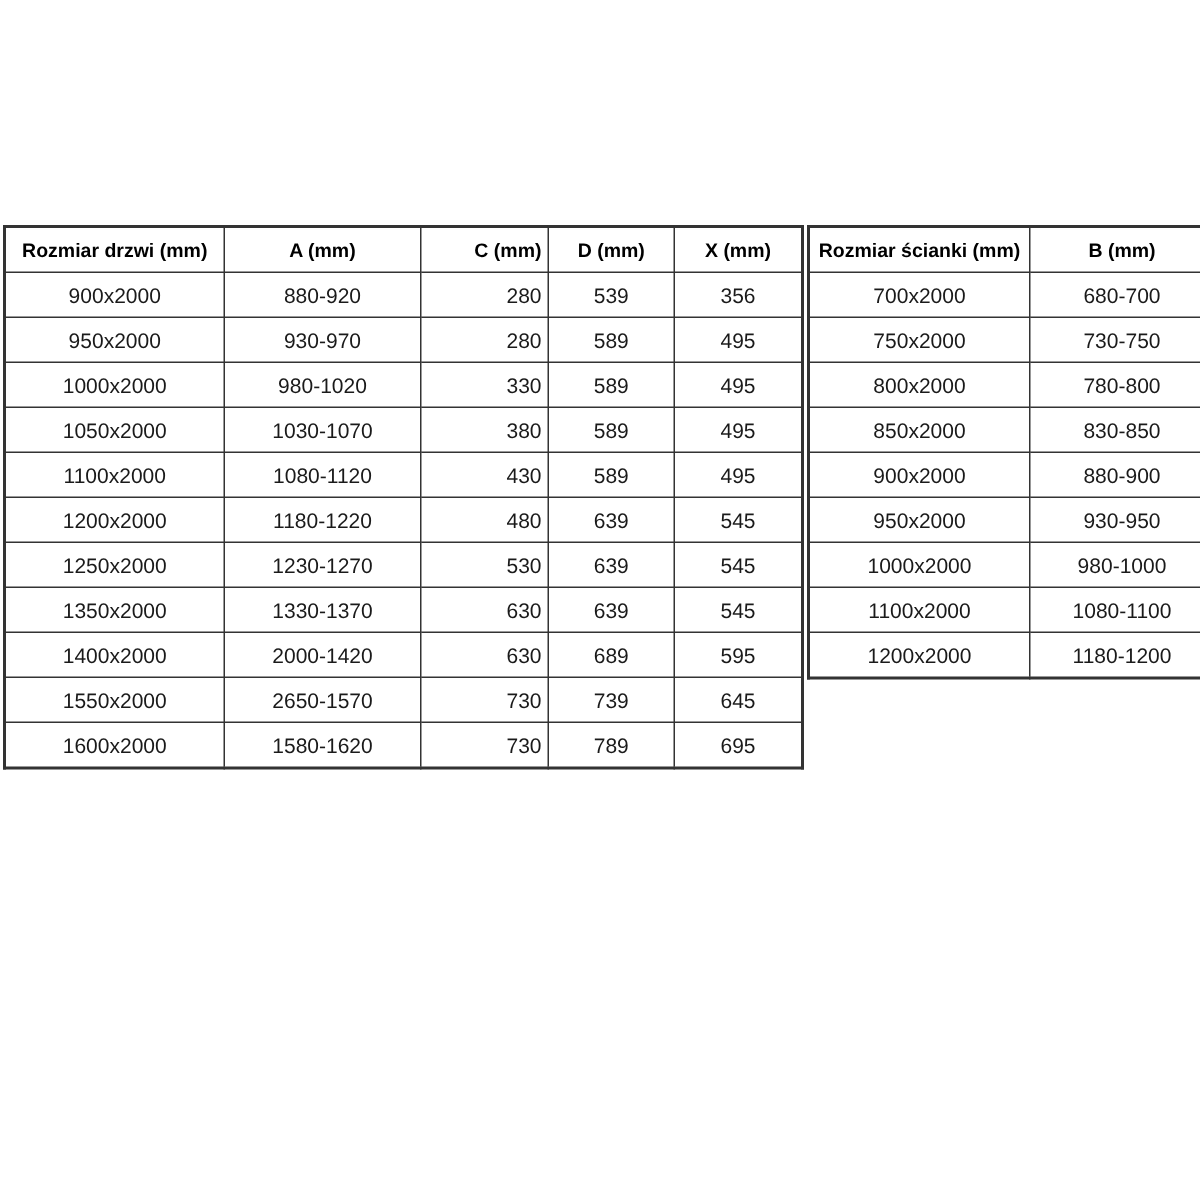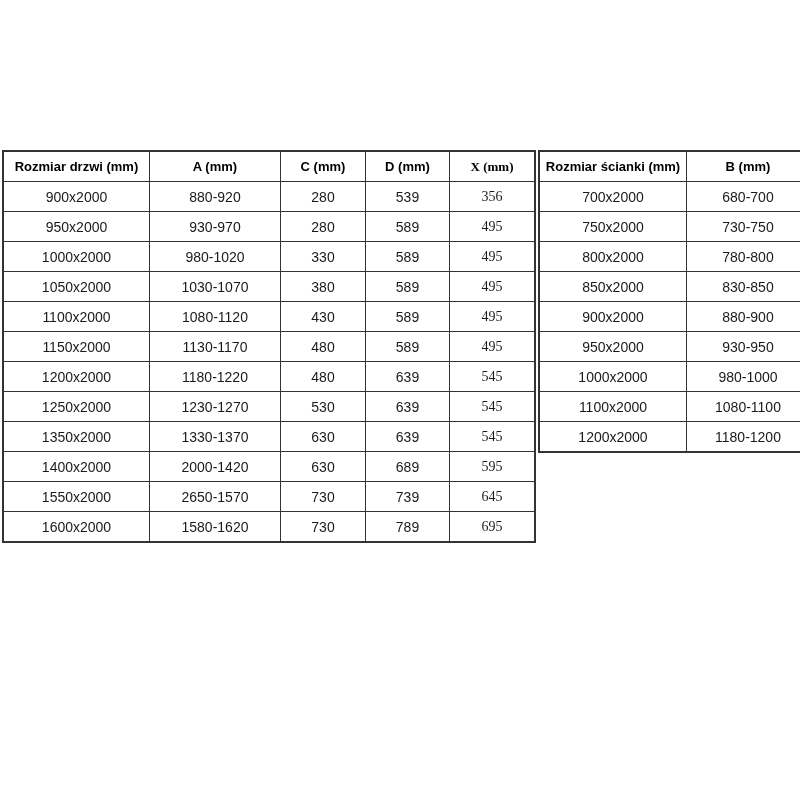--- a/index.html
+++ b/index.html
@@ -41,23 +41,23 @@
   }
   table.spec-table td {
     font-size: 14px;
     font-weight: normal;
     color: #1a1a1a;
   }
   
   #doors-table { left: 2px; top: 150px; width: 486px; }
   #doors-table .c0 { width: 137px; }
   #doors-table .c1 { width: 122px; }
-  #doors-table .c2 { width: 76px; }
+  #doors-table .c2 { width: 76px; text-align: right; }
   #doors-table .c3 { width: 75px; }
-  #doors-table .c4 { width: 76px; font-family: Liberation Serif, serif; }
+  #doors-table .c4 { width: 76px; }
   
   #walls-table { left: 538px; top: 150px; width: 252px; }
   #walls-table .c0 { width: 138px; }
   #walls-table .c1 { width: 114px; }
 </style>
 </head>
 <body>
 
 <div id="canvas">
   <table id="doors-table" class="spec-table">
@@ -100,27 +100,20 @@
           <td class="c4">495</td>
         </tr>
         <tr>
           <td class="c0">1100x2000</td>
           <td class="c1">1080-1120</td>
           <td class="c2">430</td>
           <td class="c3">589</td>
           <td class="c4">495</td>
         </tr>
         <tr>
-          <td class="c0">1150x2000</td>
-          <td class="c1">1130-1170</td>
-          <td class="c2">480</td>
-          <td class="c3">589</td>
-          <td class="c4">495</td>
-        </tr>
-        <tr>
           <td class="c0">1200x2000</td>
           <td class="c1">1180-1220</td>
           <td class="c2">480</td>
           <td class="c3">639</td>
           <td class="c4">545</td>
         </tr>
         <tr>
           <td class="c0">1250x2000</td>
           <td class="c1">1230-1270</td>
           <td class="c2">530</td>

